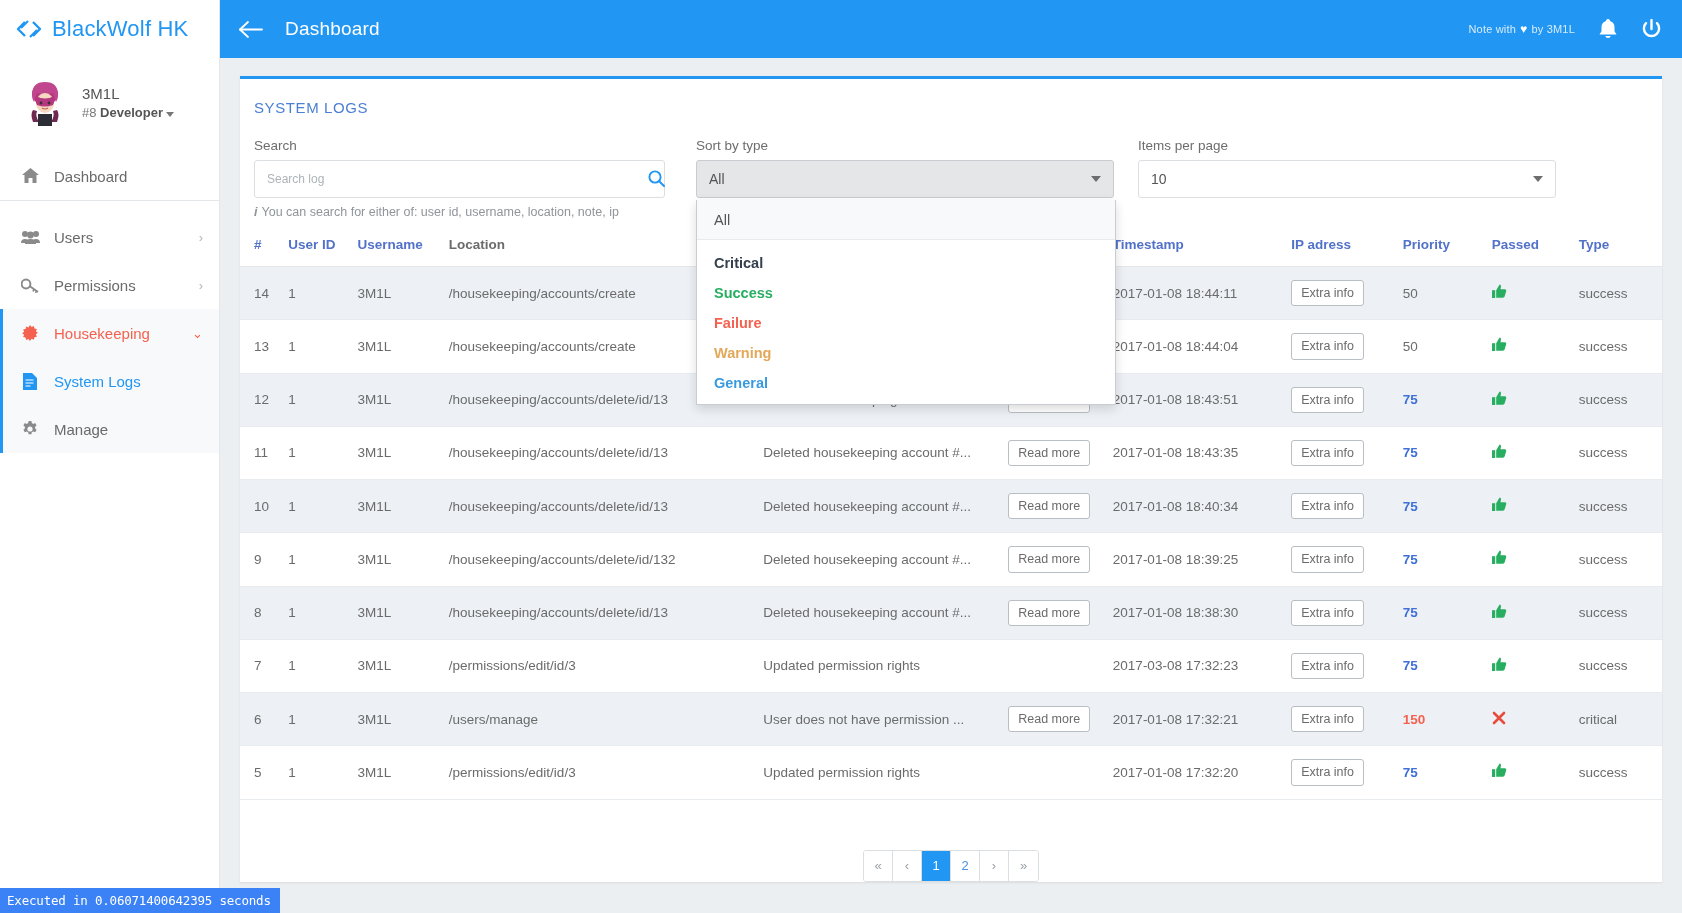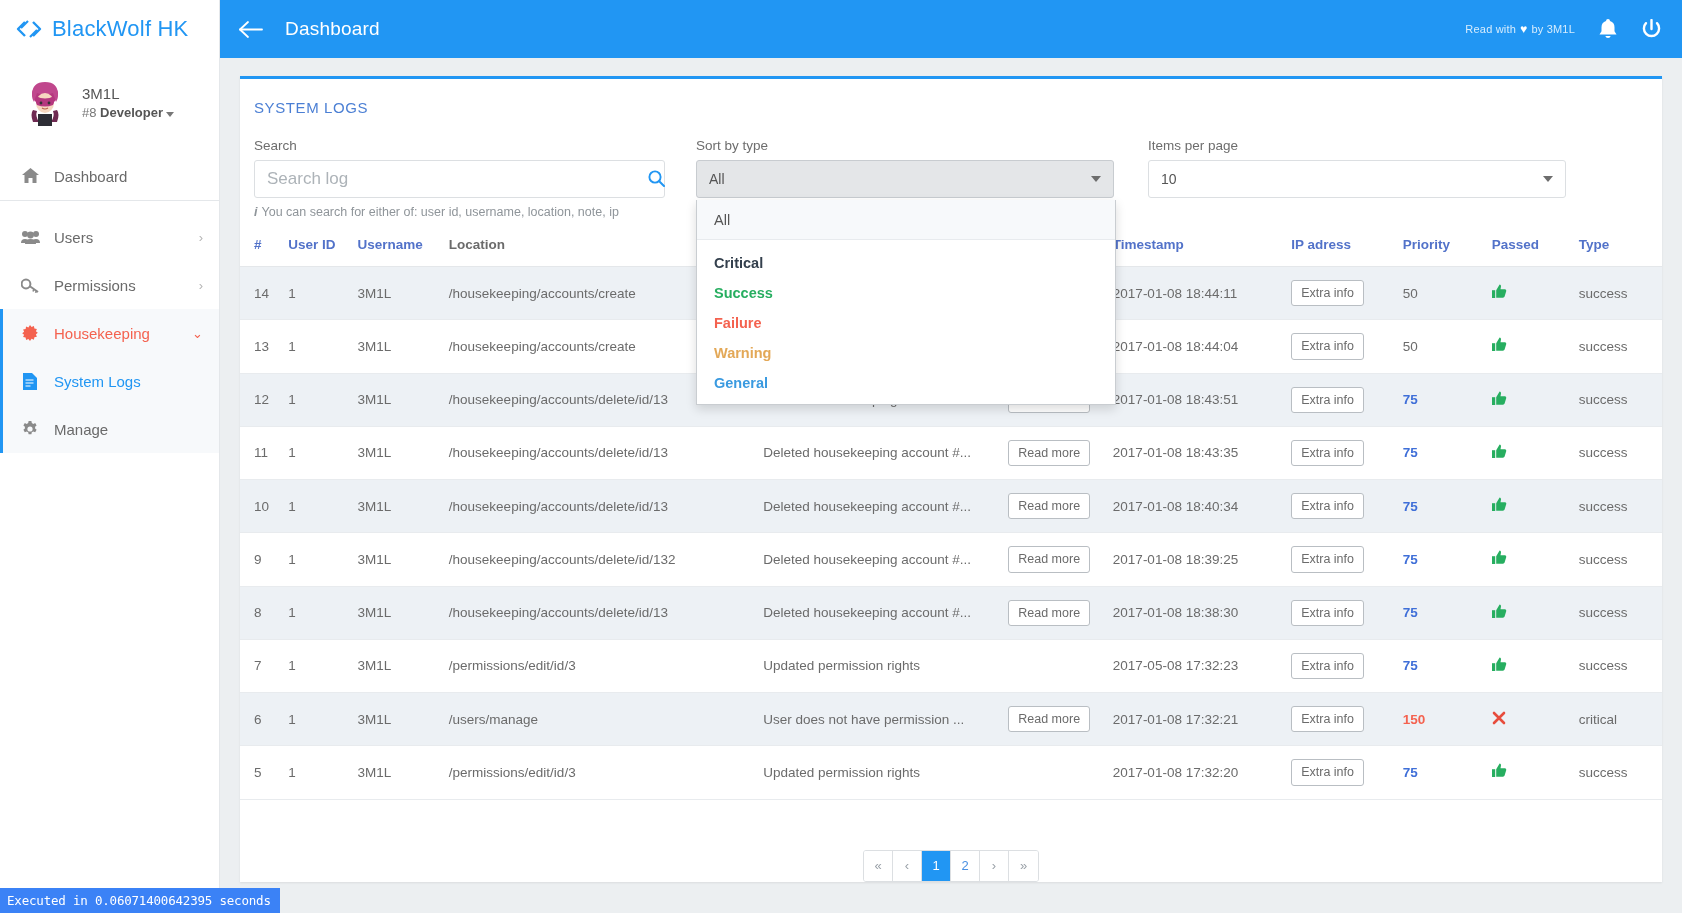--- a/index.html
+++ b/index.html
@@ -103,27 +103,27 @@
     font-size: 15px; color: #4b7fd4; letter-spacing: .6px;
     padding: 20px 0 0 14px; font-weight: 400;
   }
 
   .filters {
     display: flex; gap: 0; padding: 22px 14px 0 14px;
   }
   .filter-col { display: flex; flex-direction: column; }
   .filter-col.c1 { width: 436px; }
   .filter-col.c2 { width: 436px; margin-left: 6px; }
-  .filter-col.c3 { width: 436px; margin-left: 16px; }
+  .filter-col.c3 { width: 436px; margin-left: 6px; }
   .filter-label { font-size: 13.5px; color: #6d6d6d; margin-bottom: 7px; }
 
   .search-wrap { position: relative; }
   .search-input {
     width: 411px; height: 38px; border: 1px solid #dcdfe2; border-radius: 3px;
-    padding: 0 36px 0 12px; font-size: 17px; color: #555;
+    padding: 0 36px 0 12px; font-size: 12px; color: #555;
     font-family: "Liberation Sans", sans-serif; outline: none; background: #fff;
   }
   .search-input::placeholder { color: #adb3b8; }
   .search-btn {
     position: absolute; right: 25px; top: 10px; color: #2196f3;
     cursor: pointer; background: none; border: none;
   }
   .hint {
     font-size: 12.5px; color: #8f959a; margin-top: 7px;
     display: flex; align-items: center; gap: 4px;
@@ -343,21 +343,21 @@
       <span class="back-arrow">
         <svg width="25" height="19" viewBox="0 0 25 19">
           <path d="M10 2 L2 9.5 L10 17" stroke="#fff" stroke-width="1.8" fill="none" stroke-linecap="round" stroke-linejoin="round"></path>
           <path d="M2 9.5 H24" stroke="#fff" stroke-width="1.8" fill="none" stroke-linecap="round"></path>
         </svg>
       </span>
       <span class="topbar-title">Dashboard</span>
 
       <div class="topbar-right">
         <span class="made-with">
-          <span>Read with</span>
+          <span>Note with</span>
           <span class="heart">♥</span>
           <span>by 3M1L</span>
         </span>
         <span class="topbar-icon">
           <svg width="18" height="20" viewBox="0 0 18 20" fill="#fff">
             <path d="M9 0 a2 2 0 0 1 2 2 c3 .8 4.5 3.2 4.5 6.2 v4 l2 3.3 H.5 l2-3.3 v-4 C2.5 5.2 4 2.8 7 2 a2 2 0 0 1 2-2z"></path>
             <path d="M6.3 17 a2.8 2.8 0 0 0 5.4 0z"></path>
           </svg>
         </span>
         <span class="topbar-icon">
@@ -553,21 +553,21 @@
                       </svg></span></td>
                   <td class="col-type">success</td>
                 </tr>
                 <tr class="">
                   <td class="col-num">7</td>
                   <td class="col-uid">1</td>
                   <td class="col-user">3M1L</td>
                   <td class="col-loc">/permissions/edit/id/3</td>
                   <td class="col-note">Updated permission rights</td>
                   <td class="col-rm"></td>
-                  <td class="col-ts">2017-05-08 17:32:23</td>
+                  <td class="col-ts">2017-03-08 17:32:23</td>
                   <td class="col-ip"><span class="btn-sm">Extra info</span></td>
                   <td class="col-pri pri-75">75</td>
                   <td class="col-pas"><span class="thumb"><svg width="15" height="15" viewBox="0 0 15 15" fill="#27ae60">
                         <path d="M0 6.2 h3.2 V14 H0z"></path>
                         <path d="M4.2 6.2 L7.6 0.6 q1.6 0 1.4 2 l-.5 2.6 h4.6 q1.6 .3 1.1 2 l-1.6 5.4 q-.4 1.1 -1.6 1.1 H4.2z"></path>
                       </svg></span></td>
                   <td class="col-type">success</td>
                 </tr>
                 <tr class="odd">
                   <td class="col-num">6</td>

